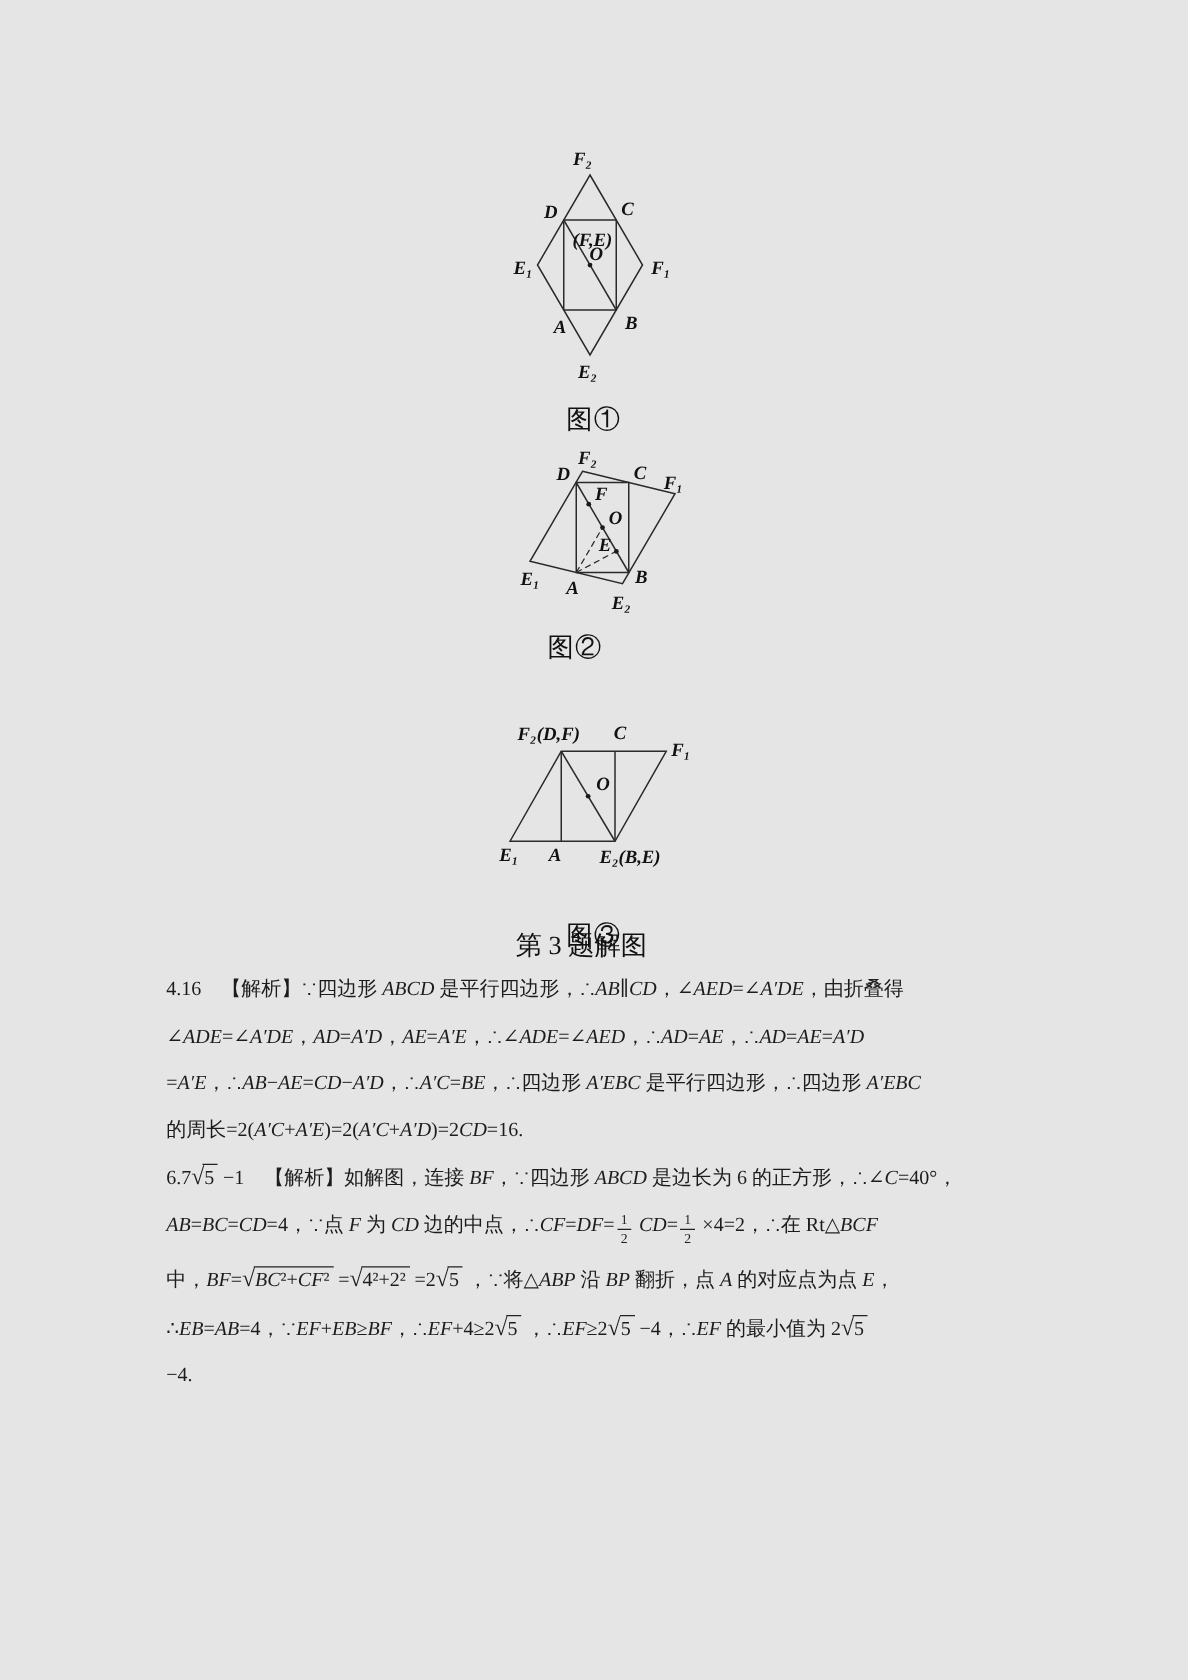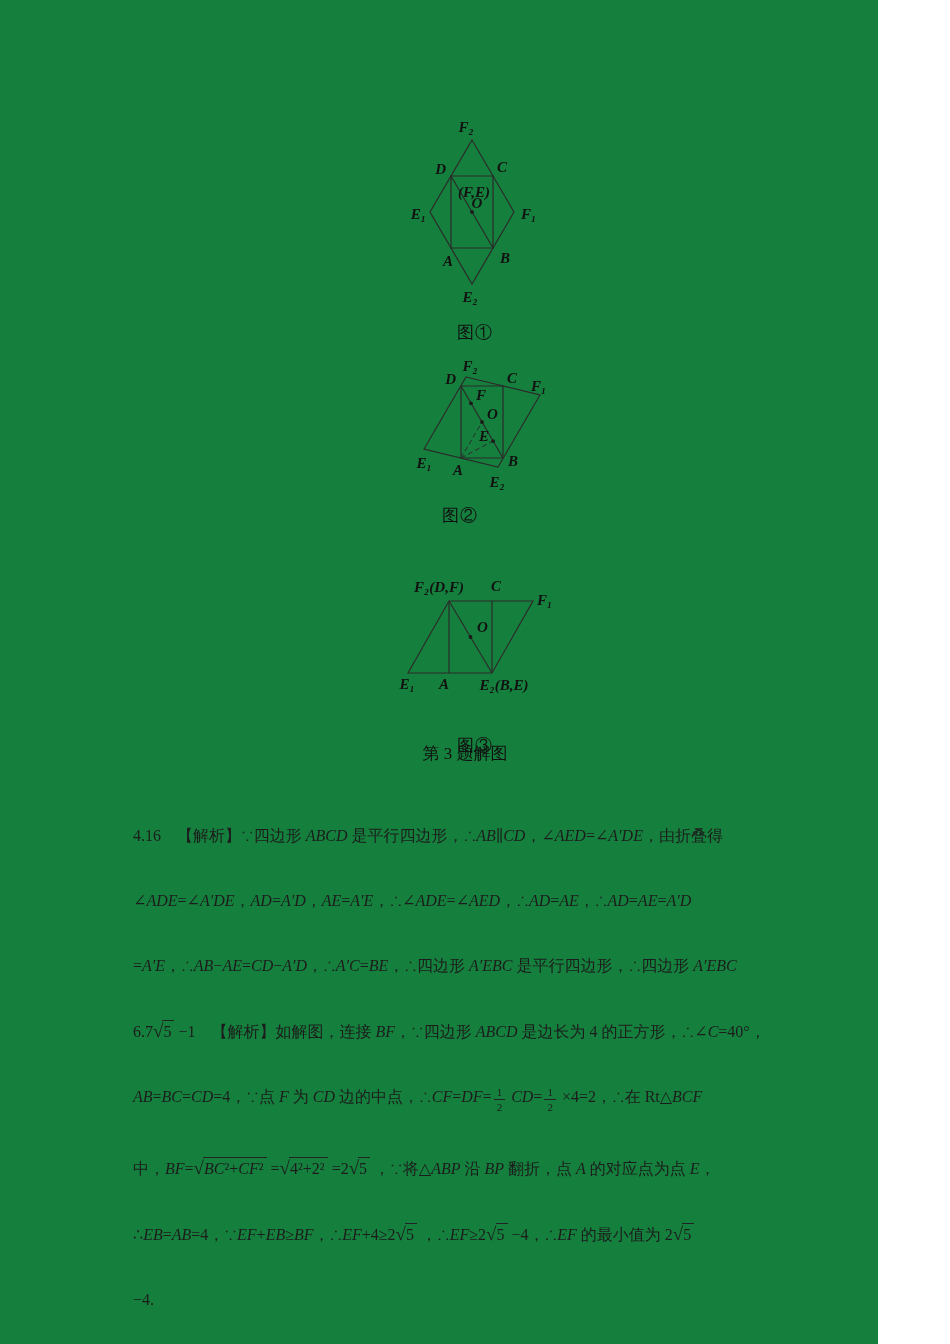--- a/index.html
+++ b/index.html
@@ -1,36 +1,36 @@
 <!DOCTYPE html>
 <html><head>
 <meta charset="utf-8">
 <style>
   html,body{margin:0;padding:0;}
   body{
     width:950px;height:1344px;background:#ffffff;
     font-family:"Liberation Serif","DejaVu Serif",serif;
     color:#1c1c1c;
   }
-  .page{position:relative;width:878px;height:1344px;overflow:hidden;background:#15803d;}
+  .page{position:relative;width:950px;height:1344px;overflow:hidden;background:#e5e5e5;}
 
   .fig{position:absolute;}
   .fig svg{display:block;}
   .geo{fill:none;stroke:#2a2a2a;stroke-width:1.2;stroke-linejoin:miter;}
   .geo-dash{fill:none;stroke:#2a2a2a;stroke-width:1;stroke-dasharray:5 3;}
   .pt{fill:#1a1a1a;stroke:none;}
   .figlabel{
     font-family:"Liberation Serif","DejaVu Serif",serif;
     font-style:italic;font-weight:600;font-size:15px;fill:#111;
   }
 
-  .caption{position:absolute;font-size:17px;color:#111;text-align:center;letter-spacing:1px;}
+  .caption{position:absolute;font-size:21px;color:#111;text-align:center;letter-spacing:1px;}
 
   .soltext{position:absolute;left:133px;top:781px;width:705px;font-size:16px;color:#1c1c1c;}
-  .line{white-space:pre;line-height:21px;margin-bottom:16.5px;margin-top:44px;}
+  .line{white-space:pre;line-height:21px;margin-bottom:16.5px;}
   .cn{font-style:normal;}
   .mi{font-style:italic;}
   .frac{
     display:inline-block;text-align:center;font-size:11px;line-height:12px;
     vertical-align:-9px;margin:0 2px;
   }
   .frac .num{display:block;border-bottom:1px solid #222;padding:0 3px 1px 3px;}
   .frac .den{display:block;padding-top:1px;}
   .sqrt{display:inline-flex;align-items:flex-start;}
   .sqrt .rad{font-size:19px;line-height:21px;font-style:normal;}
@@ -109,20 +109,21 @@
     </svg>
   </div>
   <div class="caption" style="left:395px;top:734px;width:160px;">图③</div>
 
   <div class="caption" style="left:365px;top:742px;width:200px;letter-spacing:0;">第 3 题解图</div>
 
   <div class="soltext">
       <div class="line"><span class="cn">4.16　【解析】∵四边形 </span><span class="mi">ABCD</span><span class="cn"> 是平行四边形，∴</span><span class="mi">AB</span><span class="cn">∥</span><span class="mi">CD</span><span class="cn">，∠</span><span class="mi">AED</span><span class="cn">=∠</span><span class="mi">A′DE</span><span class="cn">，由折叠得</span></div>
       <div class="line"><span class="cn">∠</span><span class="mi">ADE</span><span class="cn">=∠</span><span class="mi">A′DE</span><span class="cn">，</span><span class="mi">AD</span><span class="cn">=</span><span class="mi">A′D</span><span class="cn">，</span><span class="mi">AE</span><span class="cn">=</span><span class="mi">A′E</span><span class="cn">，∴∠</span><span class="mi">ADE</span><span class="cn">=∠</span><span class="mi">AED</span><span class="cn">，∴</span><span class="mi">AD</span><span class="cn">=</span><span class="mi">AE</span><span class="cn">，∴</span><span class="mi">AD</span><span class="cn">=</span><span class="mi">AE</span><span class="cn">=</span><span class="mi">A′D</span></div>
       <div class="line"><span class="cn">=</span><span class="mi">A′E</span><span class="cn">，∴</span><span class="mi">AB</span><span class="cn">−</span><span class="mi">AE</span><span class="cn">=</span><span class="mi">CD</span><span class="cn">−</span><span class="mi">A′D</span><span class="cn">，∴</span><span class="mi">A′C</span><span class="cn">=</span><span class="mi">BE</span><span class="cn">，∴四边形 </span><span class="mi">A′EBC</span><span class="cn"> 是平行四边形，∴四边形 </span><span class="mi">A′EBC</span></div>
-      <div class="line"><span class="cn">6.7</span><span class="sqrt"><span class="rad">√</span><span class="rbar"><span class="cn">5</span></span></span><span class="cn"> −1　【解析】如解图，连接 </span><span class="mi">BF</span><span class="cn">，∵四边形 </span><span class="mi">ABCD</span><span class="cn"> 是边长为 4 的正方形，∴∠</span><span class="mi">C</span><span class="cn">=40°，</span></div>
+      <div class="line"><span class="cn">的周长=2(</span><span class="mi">A′C</span><span class="cn">+</span><span class="mi">A′E</span><span class="cn">)=2(</span><span class="mi">A′C</span><span class="cn">+</span><span class="mi">A′D</span><span class="cn">)=2</span><span class="mi">CD</span><span class="cn">=16.</span></div>
+      <div class="line"><span class="cn">6.7</span><span class="sqrt"><span class="rad">√</span><span class="rbar"><span class="cn">5</span></span></span><span class="cn"> −1　【解析】如解图，连接 </span><span class="mi">BF</span><span class="cn">，∵四边形 </span><span class="mi">ABCD</span><span class="cn"> 是边长为 6 的正方形，∴∠</span><span class="mi">C</span><span class="cn">=40°，</span></div>
       <div class="line"><span class="mi">AB</span><span class="cn">=</span><span class="mi">BC</span><span class="cn">=</span><span class="mi">CD</span><span class="cn">=4，∵点 </span><span class="mi">F</span><span class="cn"> 为 </span><span class="mi">CD</span><span class="cn"> 边的中点，∴</span><span class="mi">CF</span><span class="cn">=</span><span class="mi">DF</span><span class="cn">=</span><span class="frac"><span class="num">1</span><span class="den">2</span></span><span class="cn"> </span><span class="mi">CD</span><span class="cn">=</span><span class="frac"><span class="num">1</span><span class="den">2</span></span><span class="cn"> ×4=2，∴在 Rt△</span><span class="mi">BCF</span></div>
       <div class="line"><span class="cn">中，</span><span class="mi">BF</span><span class="cn">=</span><span class="sqrt"><span class="rad">√</span><span class="rbar"><span class="mi">BC</span><span class="cn">²+</span><span class="mi">CF</span><span class="cn">²</span></span></span><span class="cn"> =</span><span class="sqrt"><span class="rad">√</span><span class="rbar"><span class="cn">4²+2²</span></span></span><span class="cn"> =2</span><span class="sqrt"><span class="rad">√</span><span class="rbar"><span class="cn">5</span></span></span><span class="cn"> ，∵将△</span><span class="mi">ABP</span><span class="cn"> 沿 </span><span class="mi">BP</span><span class="cn"> 翻折，点 </span><span class="mi">A</span><span class="cn"> 的对应点为点 </span><span class="mi">E</span><span class="cn">，</span></div>
       <div class="line"><span class="cn">∴</span><span class="mi">EB</span><span class="cn">=</span><span class="mi">AB</span><span class="cn">=4，∵</span><span class="mi">EF</span><span class="cn">+</span><span class="mi">EB</span><span class="cn">≥</span><span class="mi">BF</span><span class="cn">，∴</span><span class="mi">EF</span><span class="cn">+4≥2</span><span class="sqrt"><span class="rad">√</span><span class="rbar"><span class="cn">5</span></span></span><span class="cn"> ，∴</span><span class="mi">EF</span><span class="cn">≥2</span><span class="sqrt"><span class="rad">√</span><span class="rbar"><span class="cn">5</span></span></span><span class="cn"> −4，∴</span><span class="mi">EF</span><span class="cn"> 的最小值为 2</span><span class="sqrt"><span class="rad">√</span><span class="rbar"><span class="cn">5</span></span></span></div>
       <div class="line"><span class="cn">−4.</span></div>
     </div>
 
 </div>
 
 </body></html>

